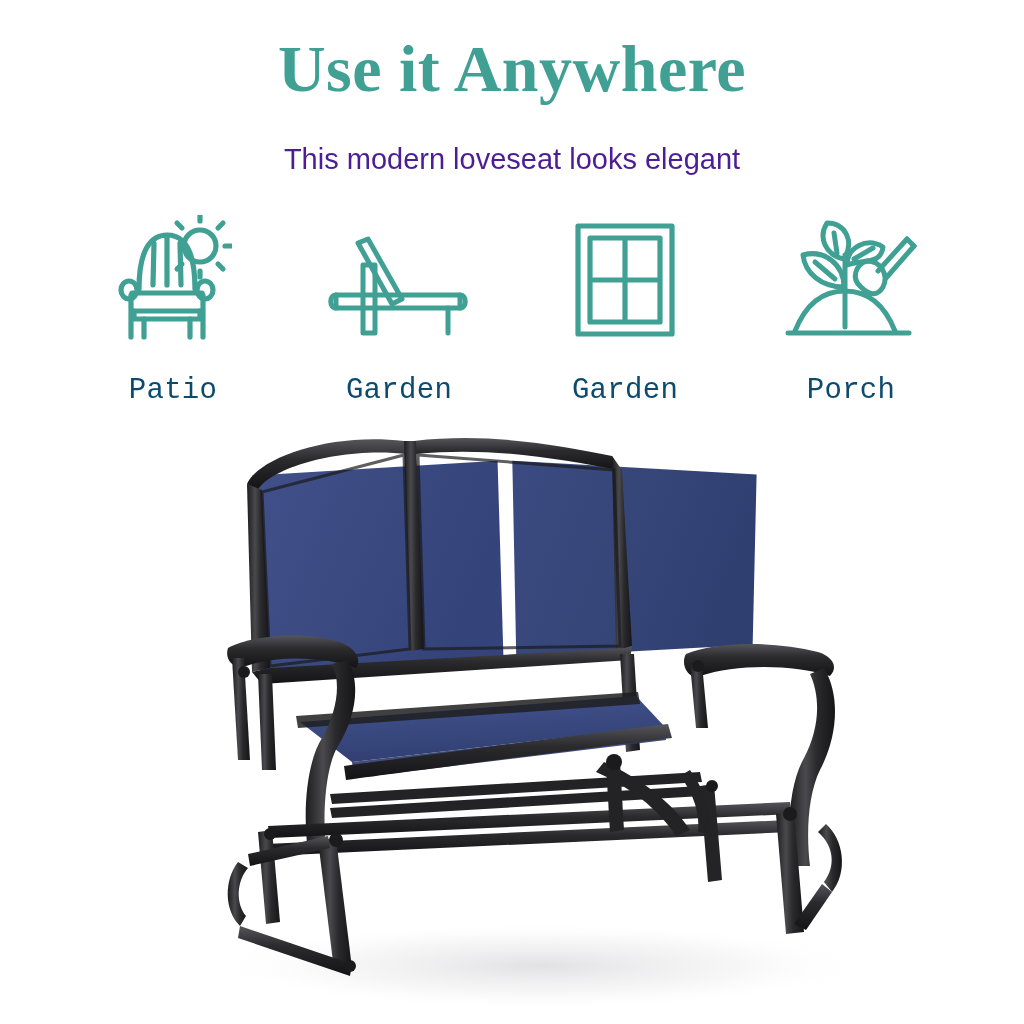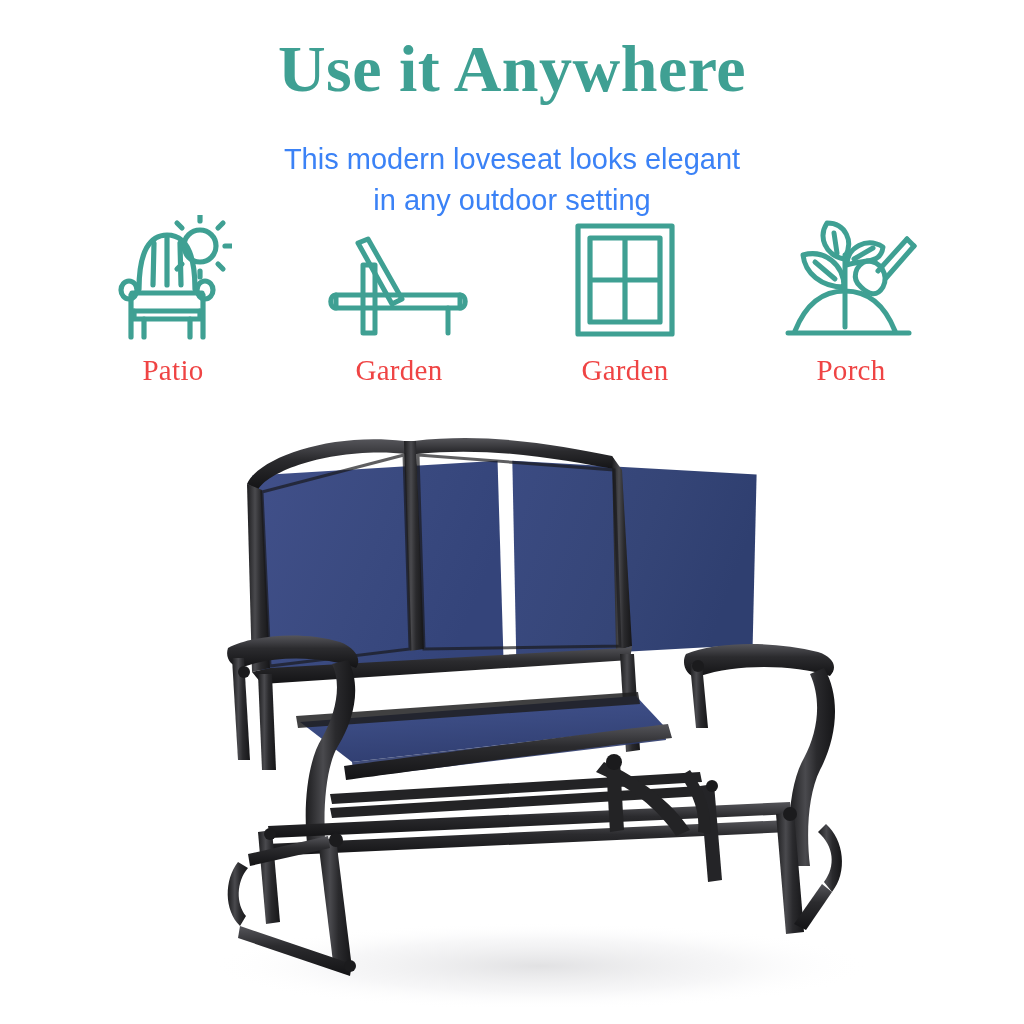--- a/index.html
+++ b/index.html
@@ -34,21 +34,21 @@
   
   #subtitle {
     position: absolute;
     top: 139px;
     left: 0;
     width: 1024px;
     text-align: center;
     font-family: "Liberation Sans", sans-serif;
     font-size: 29px;
     font-weight: 400;
-    color: #3b82f6;
+    color: #4c1d95;
     line-height: 1.42;
   }
   #subtitle .line { display: block; }
 
   
   #feature-row {
     position: absolute;
     top: 215px;
     left: 60px;
     width: 904px;
@@ -63,24 +63,24 @@
     flex-direction: column;
     align-items: center;
   }
   .feature-icon {
     height: 125px;
     display: flex;
     align-items: flex-end;
     justify-content: center;
   }
   .feature-label {
-    margin-top: 14px;
-    font-family: Liberation Serif, serif;
+    margin-top: 34px;
+    font-family: Liberation Mono, monospace;
     font-size: 29px;
-    color: #ef4444;
+    color: #0c4a6e;
     letter-spacing: 0.3px;
   }
 
   
   #product {
     position: absolute;
     top: 410px;
     left: 0;
     width: 1024px;
     height: 614px;
@@ -89,21 +89,20 @@
 </style>
 </head>
 <body>
 
 <div id="page">
 
   <div id="headline">Use it Anywhere</div>
 
   <div id="subtitle">
     <span class="line">This modern loveseat looks elegant</span>
-    <span class="line">in any outdoor setting</span>
   </div>
 
   <div id="feature-row">
 
     <div class="feature-item">
       <div class="feature-icon">
         <svg width="118" height="125" viewBox="0 0 118 125" fill="none" stroke="#3fa093" stroke-width="5.2" stroke-linecap="round" stroke-linejoin="round">
 
           <circle cx="86" cy="31" r="16"></circle>
           <line x1="86" y1="6" x2="86" y2="0"></line>

